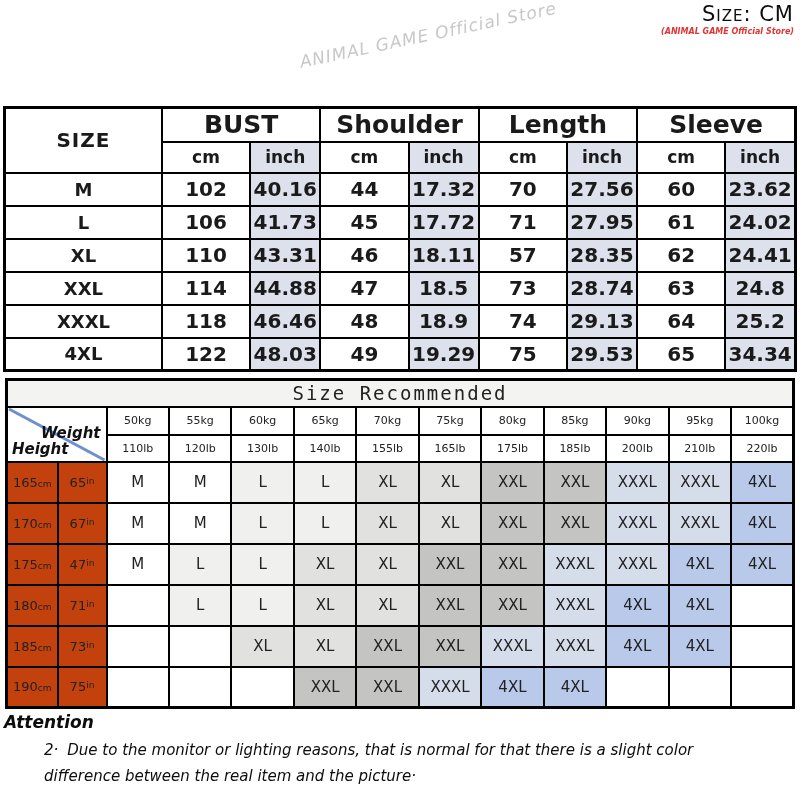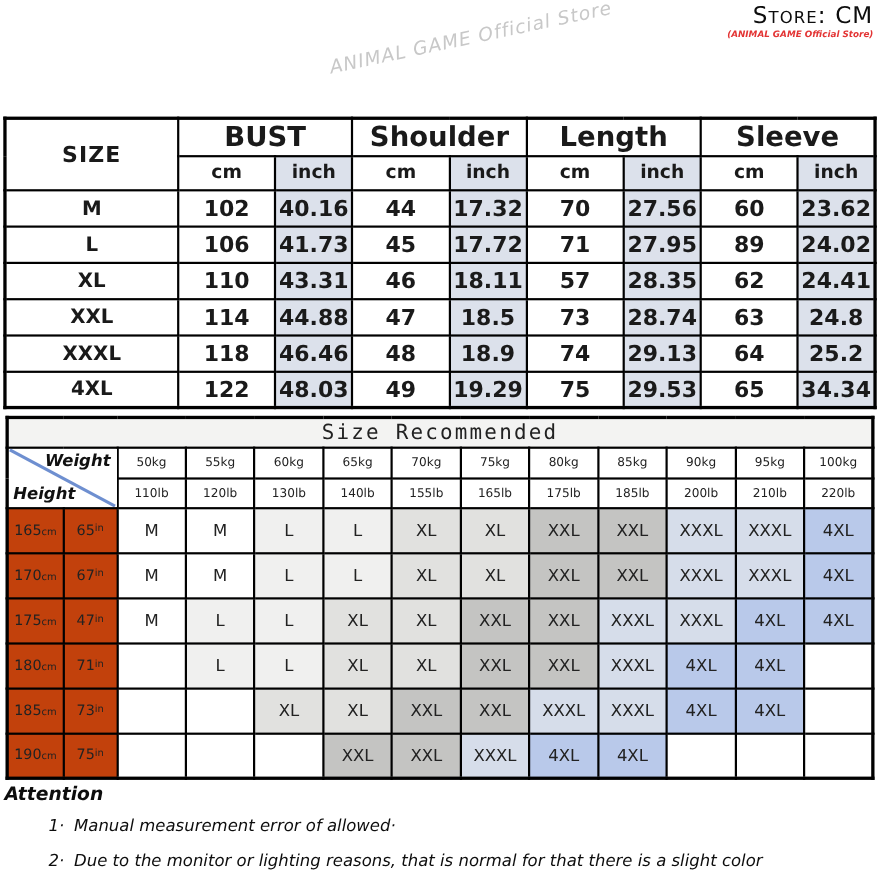--- a/index.html
+++ b/index.html
@@ -58,21 +58,21 @@
     font-size:19px; letter-spacing:2px; color:#111;
   }
   .kg-row { height:28px; }
   .lb-row { height:27px; }
   .kg-cell, .lb-cell { font-size:11px; font-weight:500; }
   .diag { position:relative; background:#fff; }
   .diag-line { position:absolute; left:0; top:0; width:100%; height:100%; }
   .w-label, .h-label {
     position:absolute; font-size:15px; font-style:italic; font-weight:bold; color:#111;
   }
-  .w-label { top:2px; right:5px; }
+  .w-label { top:16px; right:5px; }
   .h-label { bottom:3px; left:4px; }
   .rec-row { height:41px; }
   .rec-cell { font-size:15px; font-weight:500; color:#1c1c1c; }
   .h-cell { font-size:13px; font-weight:500; background:#c2410c; }
   .h-cell .u { font-size:9px; }
   .h-cell .u.sup { vertical-align:3px; }
 
   
   .footer { margin:3px 0 0 4px; position:relative; }
   .attention-title { font-size:17px; font-style:italic; font-weight:600; color:#0d0d0d; }
@@ -81,21 +81,21 @@
     line-height:1.7; color:#0d0d0d;
   }
   .note-num { margin-right:9px; }
 </style>
 </head>
 <body>
 
 <div class="header">
   <div class="watermark">ANIMAL GAME Official Store</div>
   <div class="unit-block">
-    <div class="unit-label">Store: CM</div>
+    <div class="unit-label">Size: CM</div>
     <div class="store-note">(ANIMAL GAME Official Store)</div>
   </div>
 </div>
 
 <table class="size-table">
   <colgroup>
     <col style="width:157px">
       <col style="width:88px">
       <col style="width:70px">
     <col style="width:88px">
@@ -135,21 +135,21 @@
         <td class="val-cell inch-bg">23.62</td>
       </tr>
       <tr class="d-row">
         <td class="row-label">L</td>
         <td class="val-cell">106</td>
         <td class="val-cell inch-bg">41.73</td>
         <td class="val-cell">45</td>
         <td class="val-cell inch-bg">17.72</td>
         <td class="val-cell">71</td>
         <td class="val-cell inch-bg">27.95</td>
-        <td class="val-cell">89</td>
+        <td class="val-cell">61</td>
         <td class="val-cell inch-bg">24.02</td>
       </tr>
       <tr class="d-row">
         <td class="row-label">XL</td>
         <td class="val-cell">110</td>
         <td class="val-cell inch-bg">43.31</td>
         <td class="val-cell">46</td>
         <td class="val-cell inch-bg">18.11</td>
         <td class="val-cell">57</td>
         <td class="val-cell inch-bg">28.35</td>
@@ -334,16 +334,15 @@
         <td class="rec-cell" style="background: rgb(255, 255, 255);"></td>
         <td class="rec-cell" style="background: rgb(255, 255, 255);"></td>
         <td class="rec-cell" style="background: rgb(255, 255, 255);"></td>
       </tr>
     </tbody>
 </table>
 
 <div class="footer">
   <div class="attention-title">Attention</div>
   <div id="notes">
-      <div class="note"><span class="note-num">1·</span><span class="note-text">Manual measurement error of allowed·</span></div>
       <div class="note"><span class="note-num">2·</span><span class="note-text">Due to the monitor or lighting reasons, that is normal for that there is a slight color difference between the real item and the picture·</span></div>
     </div>
 </div>
 
 </body></html>

